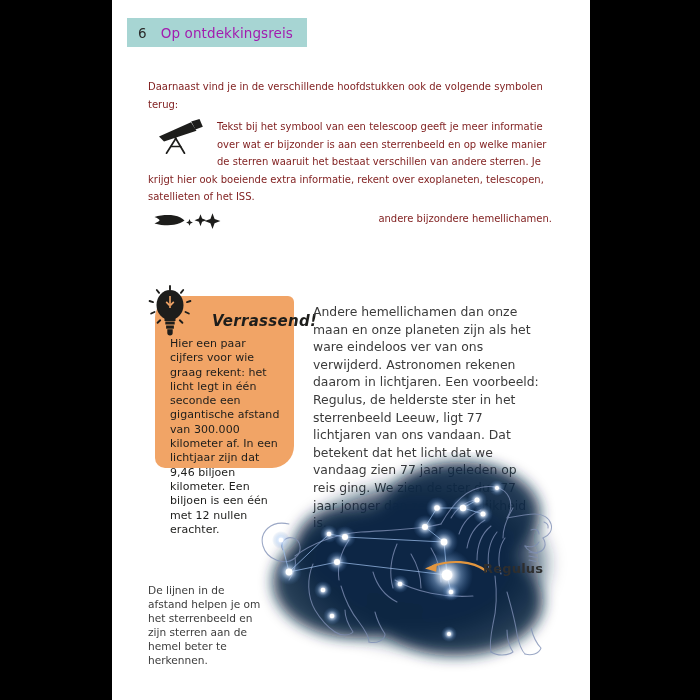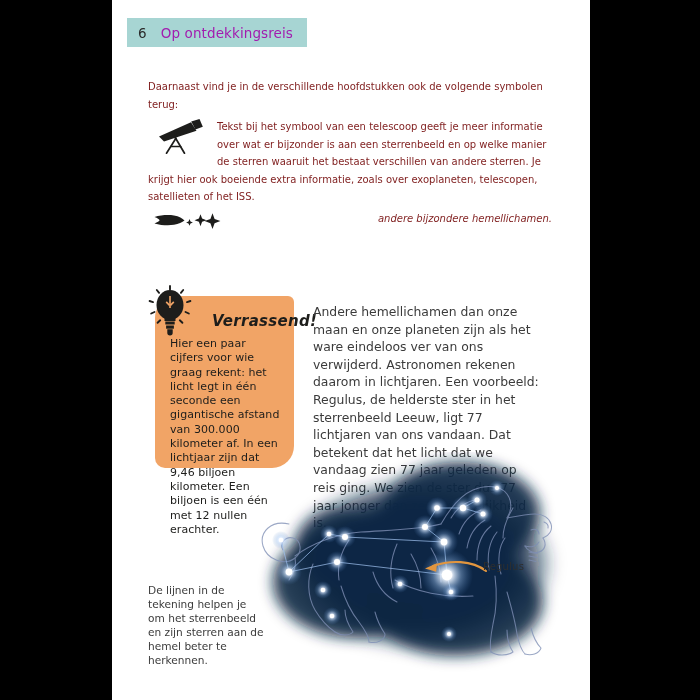--- a/index.html
+++ b/index.html
@@ -96,21 +96,20 @@
   .rocket-para { top: 210px; }
   .icon-rocket-float {
     float: left;
     width: 74px;
     height: 17px;
     margin: 3px 4px 0 6px;
   }
   .rocket-lastline {
     display: block;
     text-align: right;
-    font-style: italic;
   }
 
   
   .right-col {
     position: absolute;
     left: 201px;          
     top: 303px;
     width: 228px;
     color: #3b3b3b;
     font-size: 12.4px;
@@ -171,22 +170,22 @@
     line-height: 14px;
     color: #3b3b3b;
     z-index: 5;
   }
 
   
   .regulus-label {
     position: absolute;
     left: 371px;       
     top: 561px;
-    font-size: 10px;
-    font-weight: normal;
+    font-size: 13px;
+    font-weight: bold;
     color: #2e2e2e;
     letter-spacing: .2px;
     z-index: 6;
   }
   .regulus-arrow {
     position: absolute;
     left: 304px;      
     top: 556px;
     width: 72px;
     height: 24px;
@@ -215,21 +214,21 @@
             <path d="M36.2 2.4 L44.5 0 L47.8 7.8 L40.4 10.6 Z"></path>
           </g>
           <g stroke="#1d1d1b" stroke-width="1.7" fill="none" stroke-linecap="round">
             <path d="M20.5 13.2 L20.5 20"></path>
             <path d="M20.8 19.5 L11.5 34.2"></path>
             <path d="M20.8 19.5 L29.5 34.2"></path>
             <path d="M15.8 27.5 L25.6 27.5"></path>
           </g>
         </svg>
       </span>
-      <span>Tekst bij het symbool van een telescoop geeft je meer informatie over wat er bijzonder is aan een sterrenbeeld en op welke manier de sterren waaruit het bestaat verschillen van andere sterren. Je krijgt hier ook boeiende extra informatie, zoals over exoplaneten, telescopen, satellieten of het ISS.</span>
+      <span>Tekst bij het symbool van een telescoop geeft je meer informatie over wat er bijzonder is aan een sterrenbeeld en op welke manier de sterren waaruit het bestaat verschillen van andere sterren. Je krijgt hier ook boeiende extra informatie, rekent over exoplaneten, telescopen, satellieten of het ISS.</span>
     </p>
 
     <p class="body-col para rocket-para">
       <span class="icon-rocket-float">
         <svg viewBox="0 0 74 17" width="74" height="17" aria-hidden="true">
           <g fill="#1d1d1b">
 
             <path d="M0.5 4.0 C7 2.2 14 1.6 20 2.6 C25 3.4 28.5 5.4 30.5 7.6
                      C28.3 9.4 24.6 11.0 20 11.8 C14 12.8 7 12.2 0.5 10.4
                      C3.5 9.2 5.2 8.2 5.6 7.2 C5.2 6.2 3.5 5.2 0.5 4.0 Z"></path>
@@ -434,19 +433,19 @@
 
     <span class="regulus-arrow">
       <svg viewBox="0 0 72 24" width="72" height="24" aria-hidden="true">
         <path d="M70 15 C56 4 34 4 17 10" fill="none" stroke="#e2963f" stroke-width="2.1" stroke-linecap="round"></path>
         <path d="M9 12.5 L21 7.2 L20.2 15.8 Z" fill="#e2963f"></path>
       </svg>
     </span>
 
     <span class="regulus-label">Regulus</span>
 
-    <p class="figure-caption">De lijnen in de tekening helpen je om het sterrenbeeld en zijn sterren aan de hemel beter te herkennen.</p>
+    <p class="figure-caption">De lijnen in de afstand helpen je om het sterrenbeeld en zijn sterren aan de hemel beter te herkennen.</p>
 
   </div>
 
   <div class="black-bar left"></div>
   <div class="black-bar right"></div>
 </div>
 
 </body></html>

